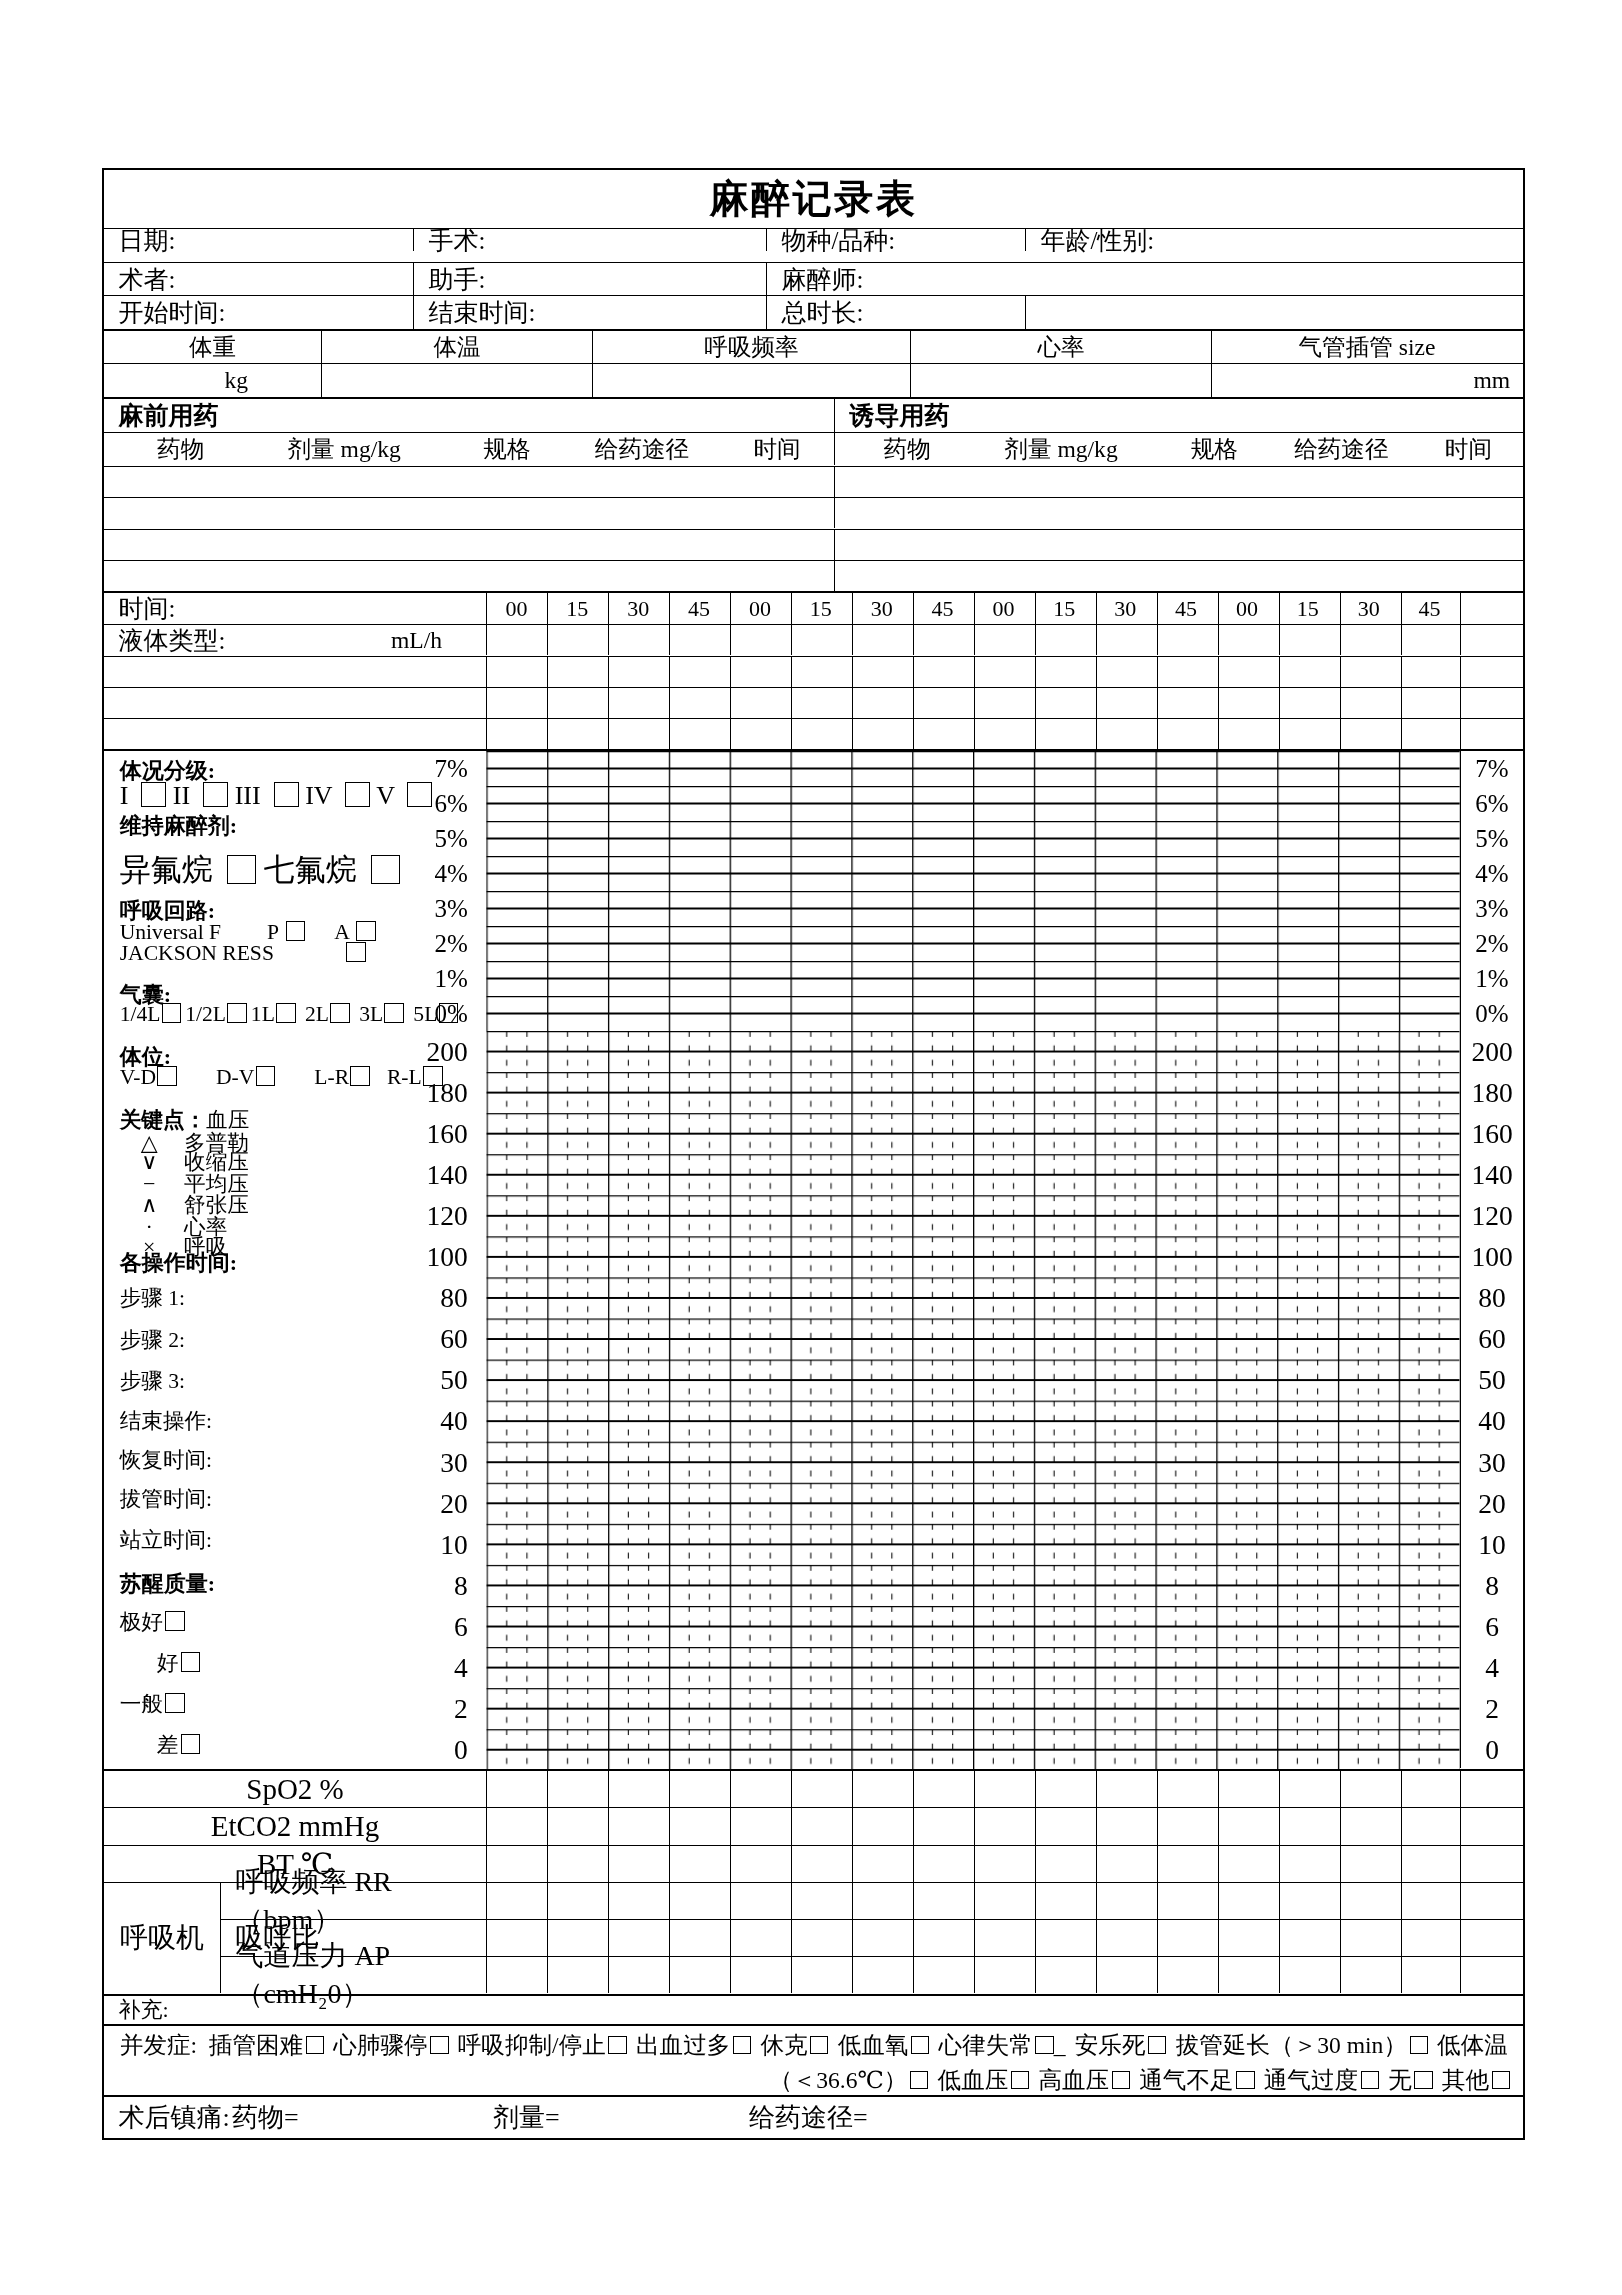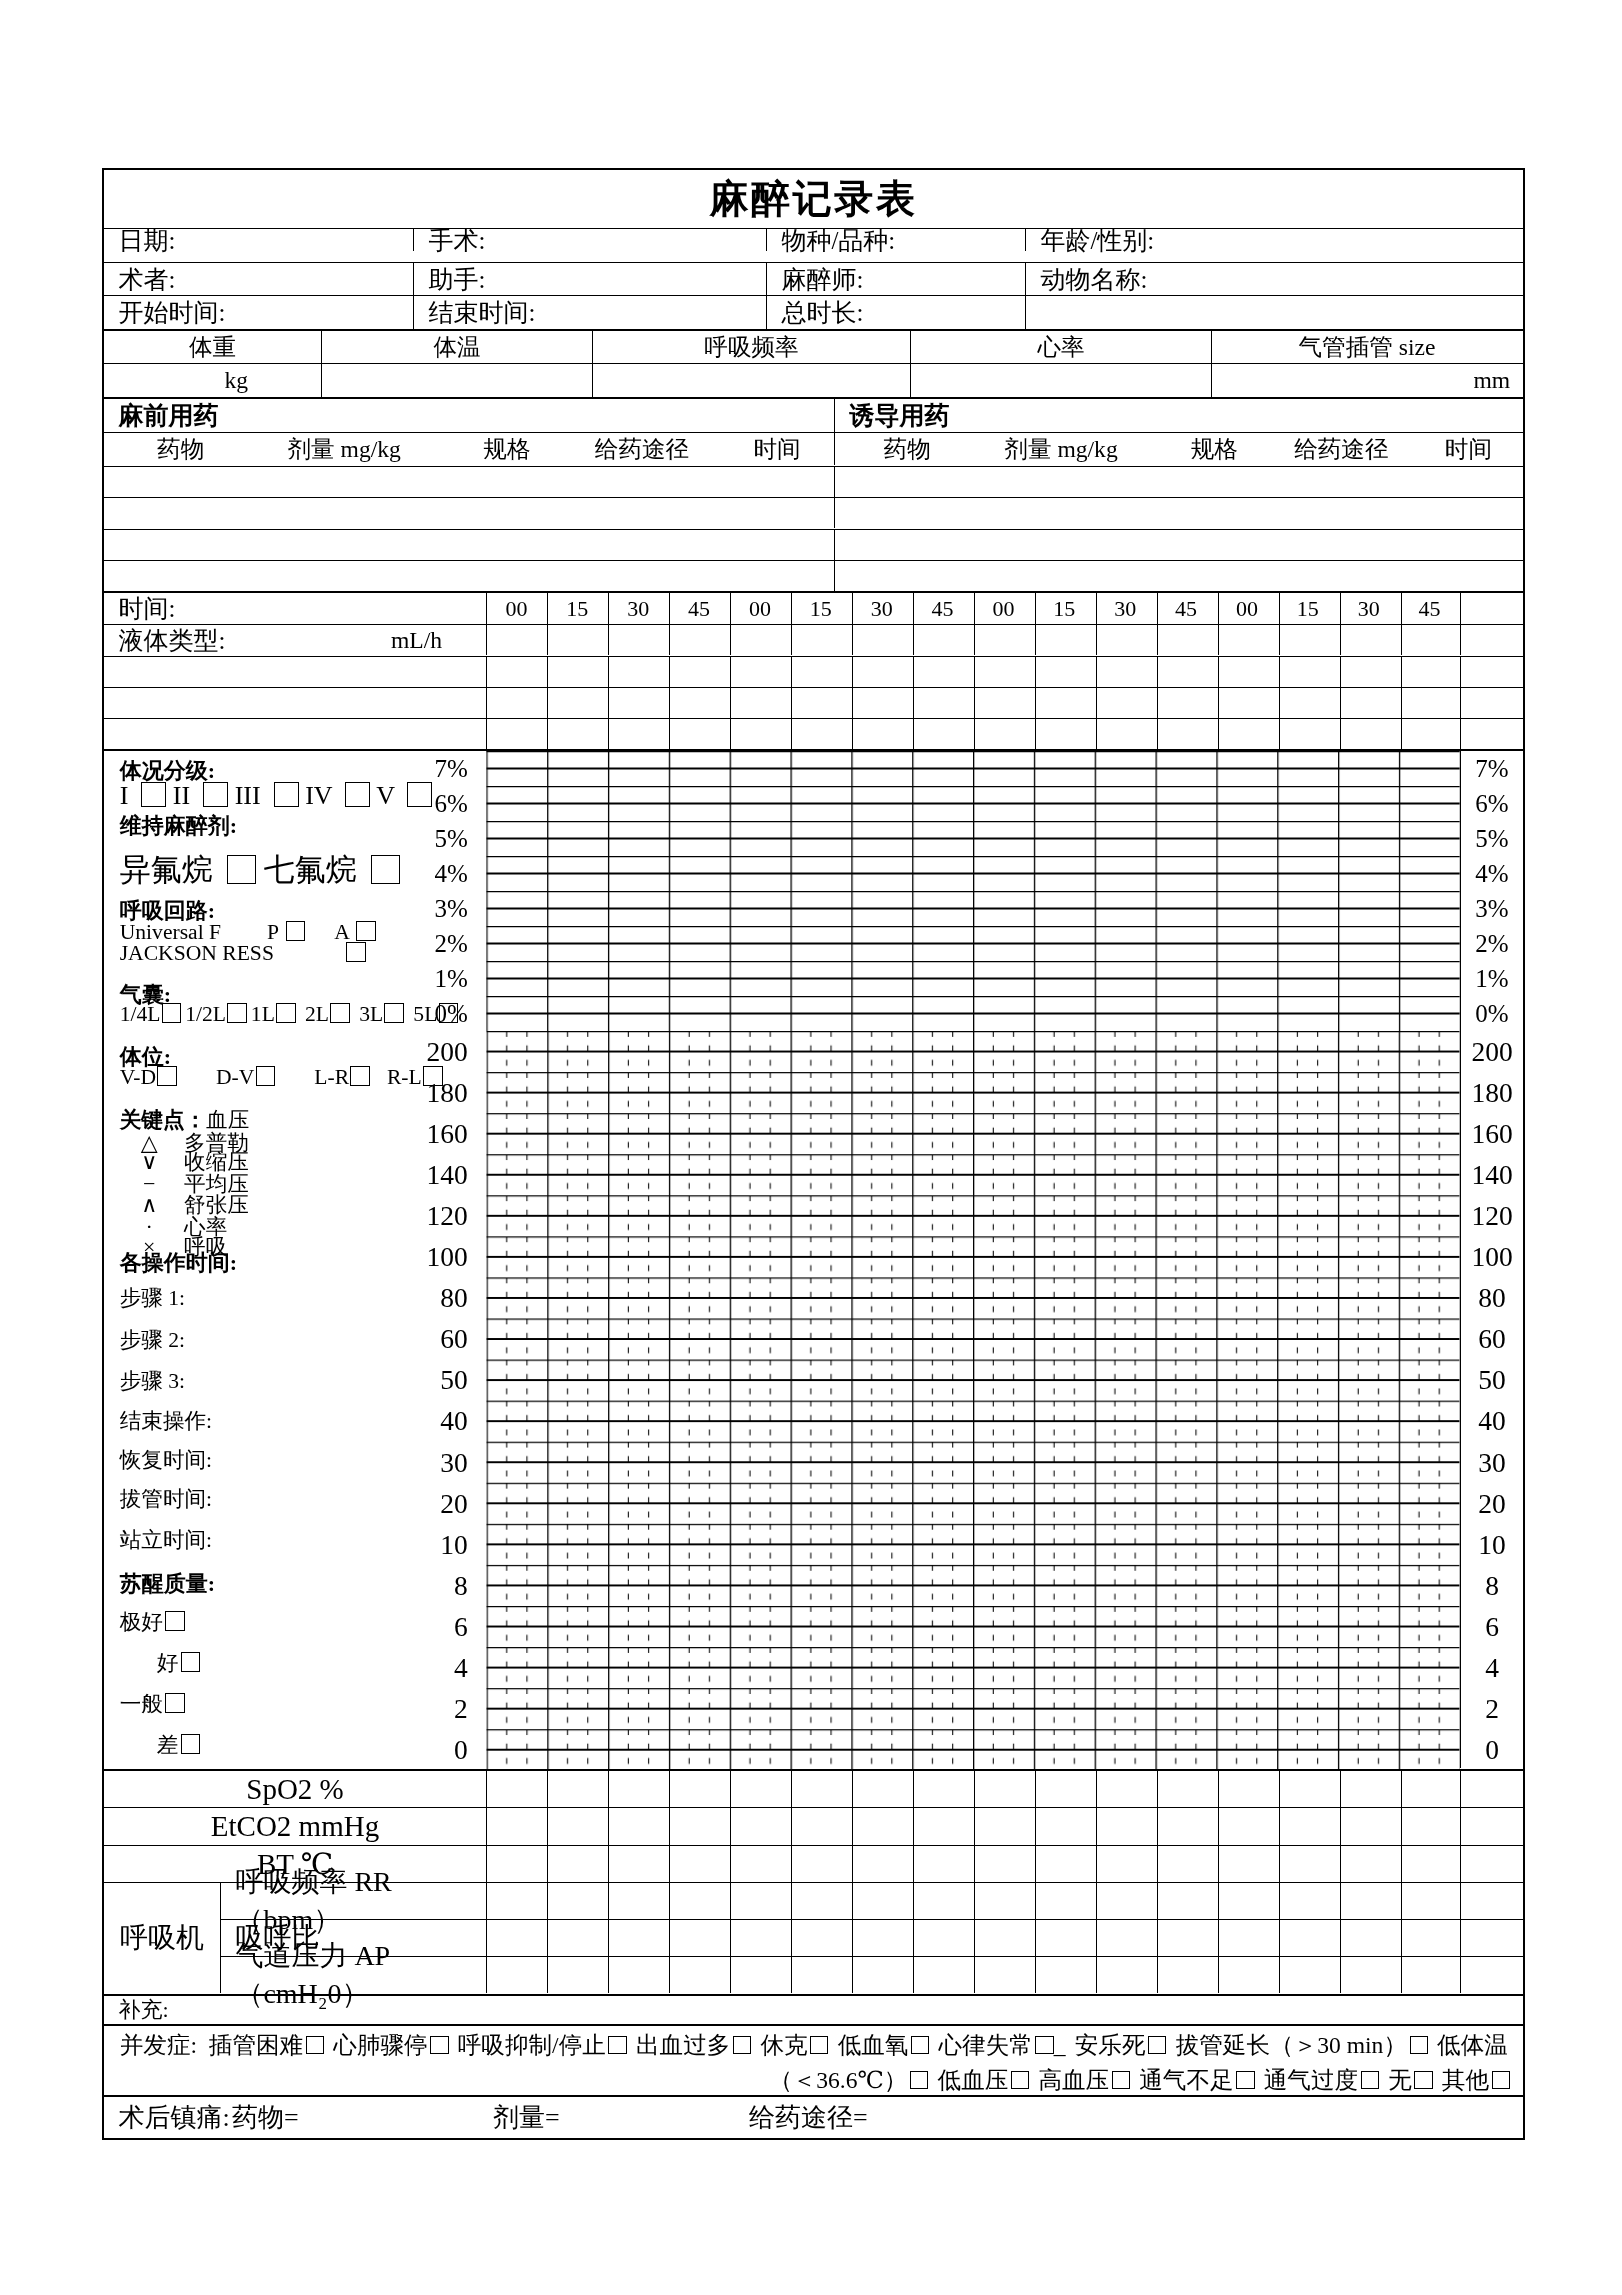--- a/index.html
+++ b/index.html
@@ -75,23 +75,20 @@
       </div>
     <div class="band" id="info-r1" style="top:92px;height:33px;">
         <div class="cell first" style="left: 0px; width: 309px;">
           <span class="lbl">术者:</span>
         </div>
         <div class="cell" style="left: 309px; width: 353px;">
           <span class="lbl">助手:</span>
         </div>
         <div class="cell" style="left: 662px; width: 258px;">
           <span class="lbl">麻醉师:</span>
-        </div>
-        <div class="cell" style="left: 921px; width: 498px;">
-          <span class="lbl">动物名称:</span>
         </div>
       </div>
     <div class="band" id="info-r2" style="top:125px;height:34px;">
         <div class="cell first" style="left: 0px; width: 309px;">
           <span class="lbl">开始时间:</span>
         </div>
         <div class="cell" style="left: 309px; width: 353px;">
           <span class="lbl">结束时间:</span>
         </div>
         <div class="cell" style="left: 662px; width: 258px;">

